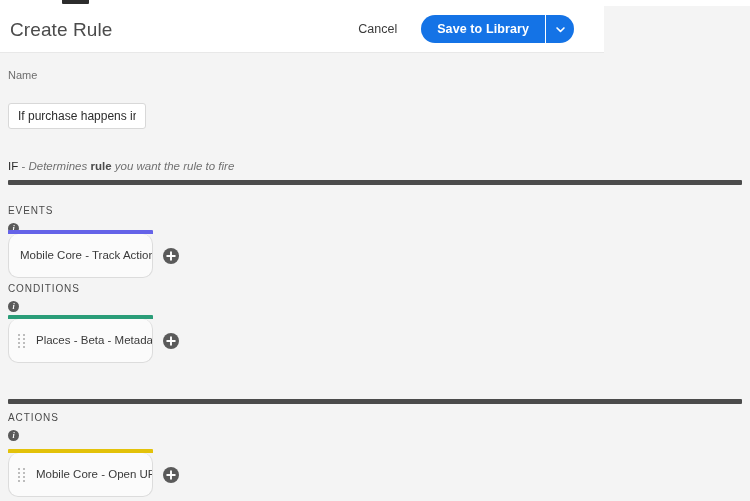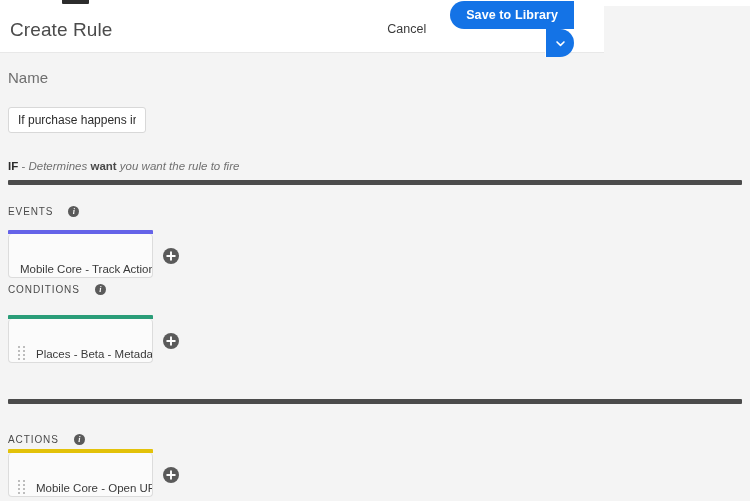--- a/index.html
+++ b/index.html
@@ -61,21 +61,21 @@
   .btn-cancel {
     background: none;
     border: none;
     font-family: inherit;
     font-size: 12.5px;
     color: #3b3b3b;
     cursor: pointer;
     padding: 6px 10px;
     border-radius: 14px;
   }
-  .split-btn { display: flex; align-items: flex-end; flex-direction: column; }
+  .split-btn { display: flex; align-items: flex-start; }
   .btn-primary {
     background: #1473e6;
     color: #ffffff;
     border: none;
     font-family: inherit;
     font-size: 12.5px;
     font-weight: 700;
     cursor: pointer;
     padding: 0 16px;
     height: 28px;
@@ -96,21 +96,21 @@
     justify-content: center;
   }
   .btn-primary-more svg { display: block; }
 
   
   .name-block {
     position: absolute;
     top: 70px; left: 8px;
   }
   .field-label {
-    font-size: 15px;
+    font-size: 11px;
     color: #6e6e6e;
     margin-bottom: 22px;
     line-height: 1;
   }
   .name-input {
     width: 138px;
     height: 26px;
     background: #ffffff;
     border: 1px solid #d8d8d8;
     border-radius: 3px;
@@ -126,21 +126,21 @@
     position: absolute;
     left: 8px;
     font-size: 11.5px;
     color: #707070;
     font-style: italic;
     white-space: nowrap;
     line-height: 1;
   }
   .rule-line .kw {
     font-style: normal;
-    font-weight: 700;
+    font-weight: 400;
     color: #2c2c2c;
     margin-top: 24px;
   }
   .rule-line .kw2 {
     font-style: normal;
     font-weight: 700;
     color: #4a4a4a;
   }
   .rule-line .dash { font-style: normal; }
 
@@ -151,23 +151,24 @@
     height: 5px;
     background: #4b4b4b;
     border-radius: 1px;
   }
 
   
   .group-label {
     position: absolute;
     left: 8px;
     display: flex;
-    align-items: center;
-    gap: 15px;
-    line-height: 1;
+    align-items: flex-start;
+    gap: 7px;
+    line-height: 1;
+    flex-direction: column;
   }
   .group-label-text {
     font-size: 10px;
     letter-spacing: 0.9px;
     color: #4a4a4a;
     font-weight: 400;
   }
   .info-icon {
     width: 11px; height: 11px;
     border-radius: 50%;
@@ -189,24 +190,24 @@
     position: absolute;
     left: 8px;
     display: flex;
     align-items: center;
   }
   .item-card {
     width: 145px;
     height: 44px;
     background: #fbfbfb;
     border: 1px solid #dcdcdc;
-    border-radius: 4px;
+    border-radius: 10px;
     border-top: none;
     display: flex;
-    align-items: flex-end;
+    align-items: center;
     position: relative;
     cursor: pointer;
   }
   .card-accent {
     position: absolute;
     top: -4px; left: -1px;
     width: 145px;
     height: 4px;
     border-radius: 1px 1px 0 0;
   }
@@ -280,21 +281,21 @@
       </div>
     </div>
   </div>
 
   <div class="name-block">
     <div class="field-label">Name</div>
     <input class="name-input" type="text" value="If purchase happens in-store" style="">
   </div>
 
   <div class="rule-line" style="top:161px;">
-    <span class="kw">IF</span><span class="dash"> - </span><span>Determines </span><span class="kw2">want</span><span> you want the rule to fire</span>
+    <span class="kw">IF</span><span class="dash"> - </span><span>Determines </span><span class="kw2">rule</span><span> you want the rule to fire</span>
   </div>
   <div class="divider-bar" style="top:180px;"></div>
 
   <div class="group-label" style="top:206px;">
     <span class="group-label-text">EVENTS</span>
     <span class="info-icon">i</span>
   </div>
   <div class="card-row" style="top:234px;">
     <div class="item-card no-handle">
       <div class="card-accent" style="background:#6563e8;"></div>
@@ -332,21 +333,21 @@
       <span>
         <svg width="14" height="14" viewBox="0 0 14 14" aria-hidden="true">
           <path d="M7 3.2 V10.8 M3.2 7 H10.8" stroke="#ffffff" stroke-width="1.9" stroke-linecap="round"></path>
         </svg>
       </span>
     </button>
   </div>
 
   <div class="divider-bar" style="top:399px;"></div>
 
-  <div class="group-label" style="top:434px;">
+  <div class="group-label" style="top:413px;">
     <span class="group-label-text">ACTIONS</span>
     <span class="info-icon">i</span>
   </div>
   <div class="card-row" style="top:453px;">
     <div class="item-card">
       <div class="card-accent" style="background:#e3c20a;"></div>
       <div class="drag-handle">
         <i></i>
           <i></i>
           <i></i>

